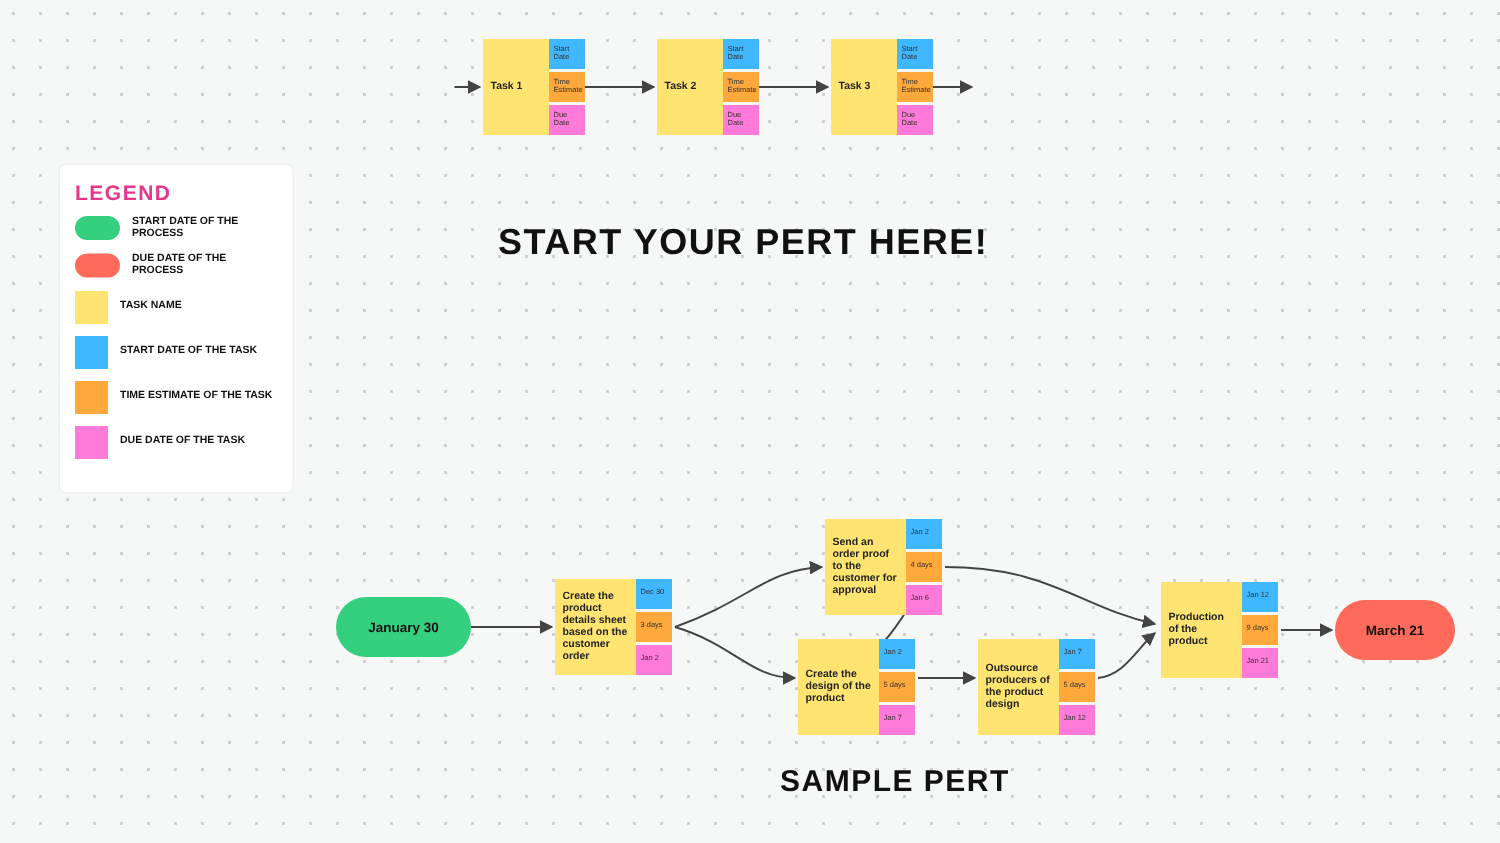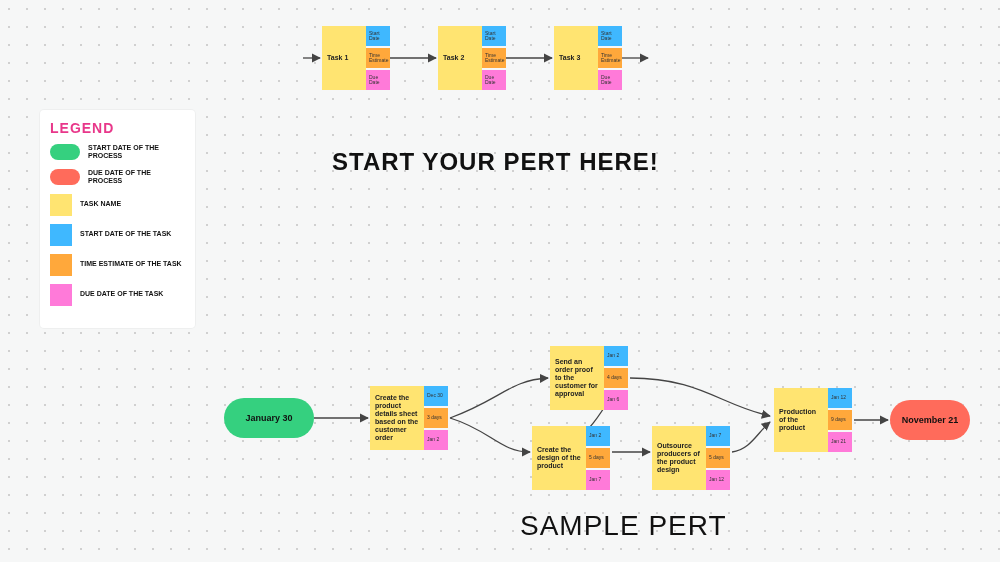--- a/index.html
+++ b/index.html
@@ -30,21 +30,21 @@
 
   
   .samp .task{left:0;top:0;width:54px;height:64px}
   .samp .chip{left:54px;width:24px;height:20px}
   .samp .chip.blue{top:0}
   .samp .chip.orange{top:22px}
   .samp .chip.pink{top:44px}
 
   
   .h1{position:absolute;font-size:24px;font-weight:800;letter-spacing:1px;color:#111}
-  .h2{position:absolute;font-size:28px;font-weight:400;letter-spacing:1px;color:#111}
+  .h2{position:absolute;font-size:20px;font-weight:700;letter-spacing:1px;color:#111}
 
   
   .legend{position:absolute;left:40px;top:110px;width:135px;background:#fff;border-radius:4px;padding:10px 10px 14px 10px;box-shadow:0 0 0 1px rgba(0,0,0,.03)}
   .legend-title{color:#e8378a;font-weight:800;letter-spacing:1px;font-size:14px;margin-bottom:0}
   .lg-row{display:flex;align-items:center;gap:8px;margin:8px 0}
   .lg-label{font-size:7px;font-weight:700;color:#111;line-height:1.2}
   .lg-pill{width:30px;height:16px;border-radius:8px;flex:0 0 30px}
   .lg-sq{width:22px;height:22px;flex:0 0 22px}
   .lg-pill.green{background:#35d07f}
   .lg-pill.red{background:#ff6b5b}
@@ -164,18 +164,18 @@
   </div>
 
   <div class="node samp" style="left:774px;top:388px">
     <div class="task">Production of the product</div>
     <div class="chip blue">Jan 12</div>
     <div class="chip orange">9 days</div>
     <div class="chip pink">Jan 21</div>
   </div>
 
   <div class="pill pill-xl red" style="left:890px;top:400px;width:80px">
-      <span>November 21</span>
+      <span>March 21</span>
     </div>
 
   <div class="h2" style="left:520px;top:510px">SAMPLE PERT</div>
 
 </div>
 
 </body></html>

